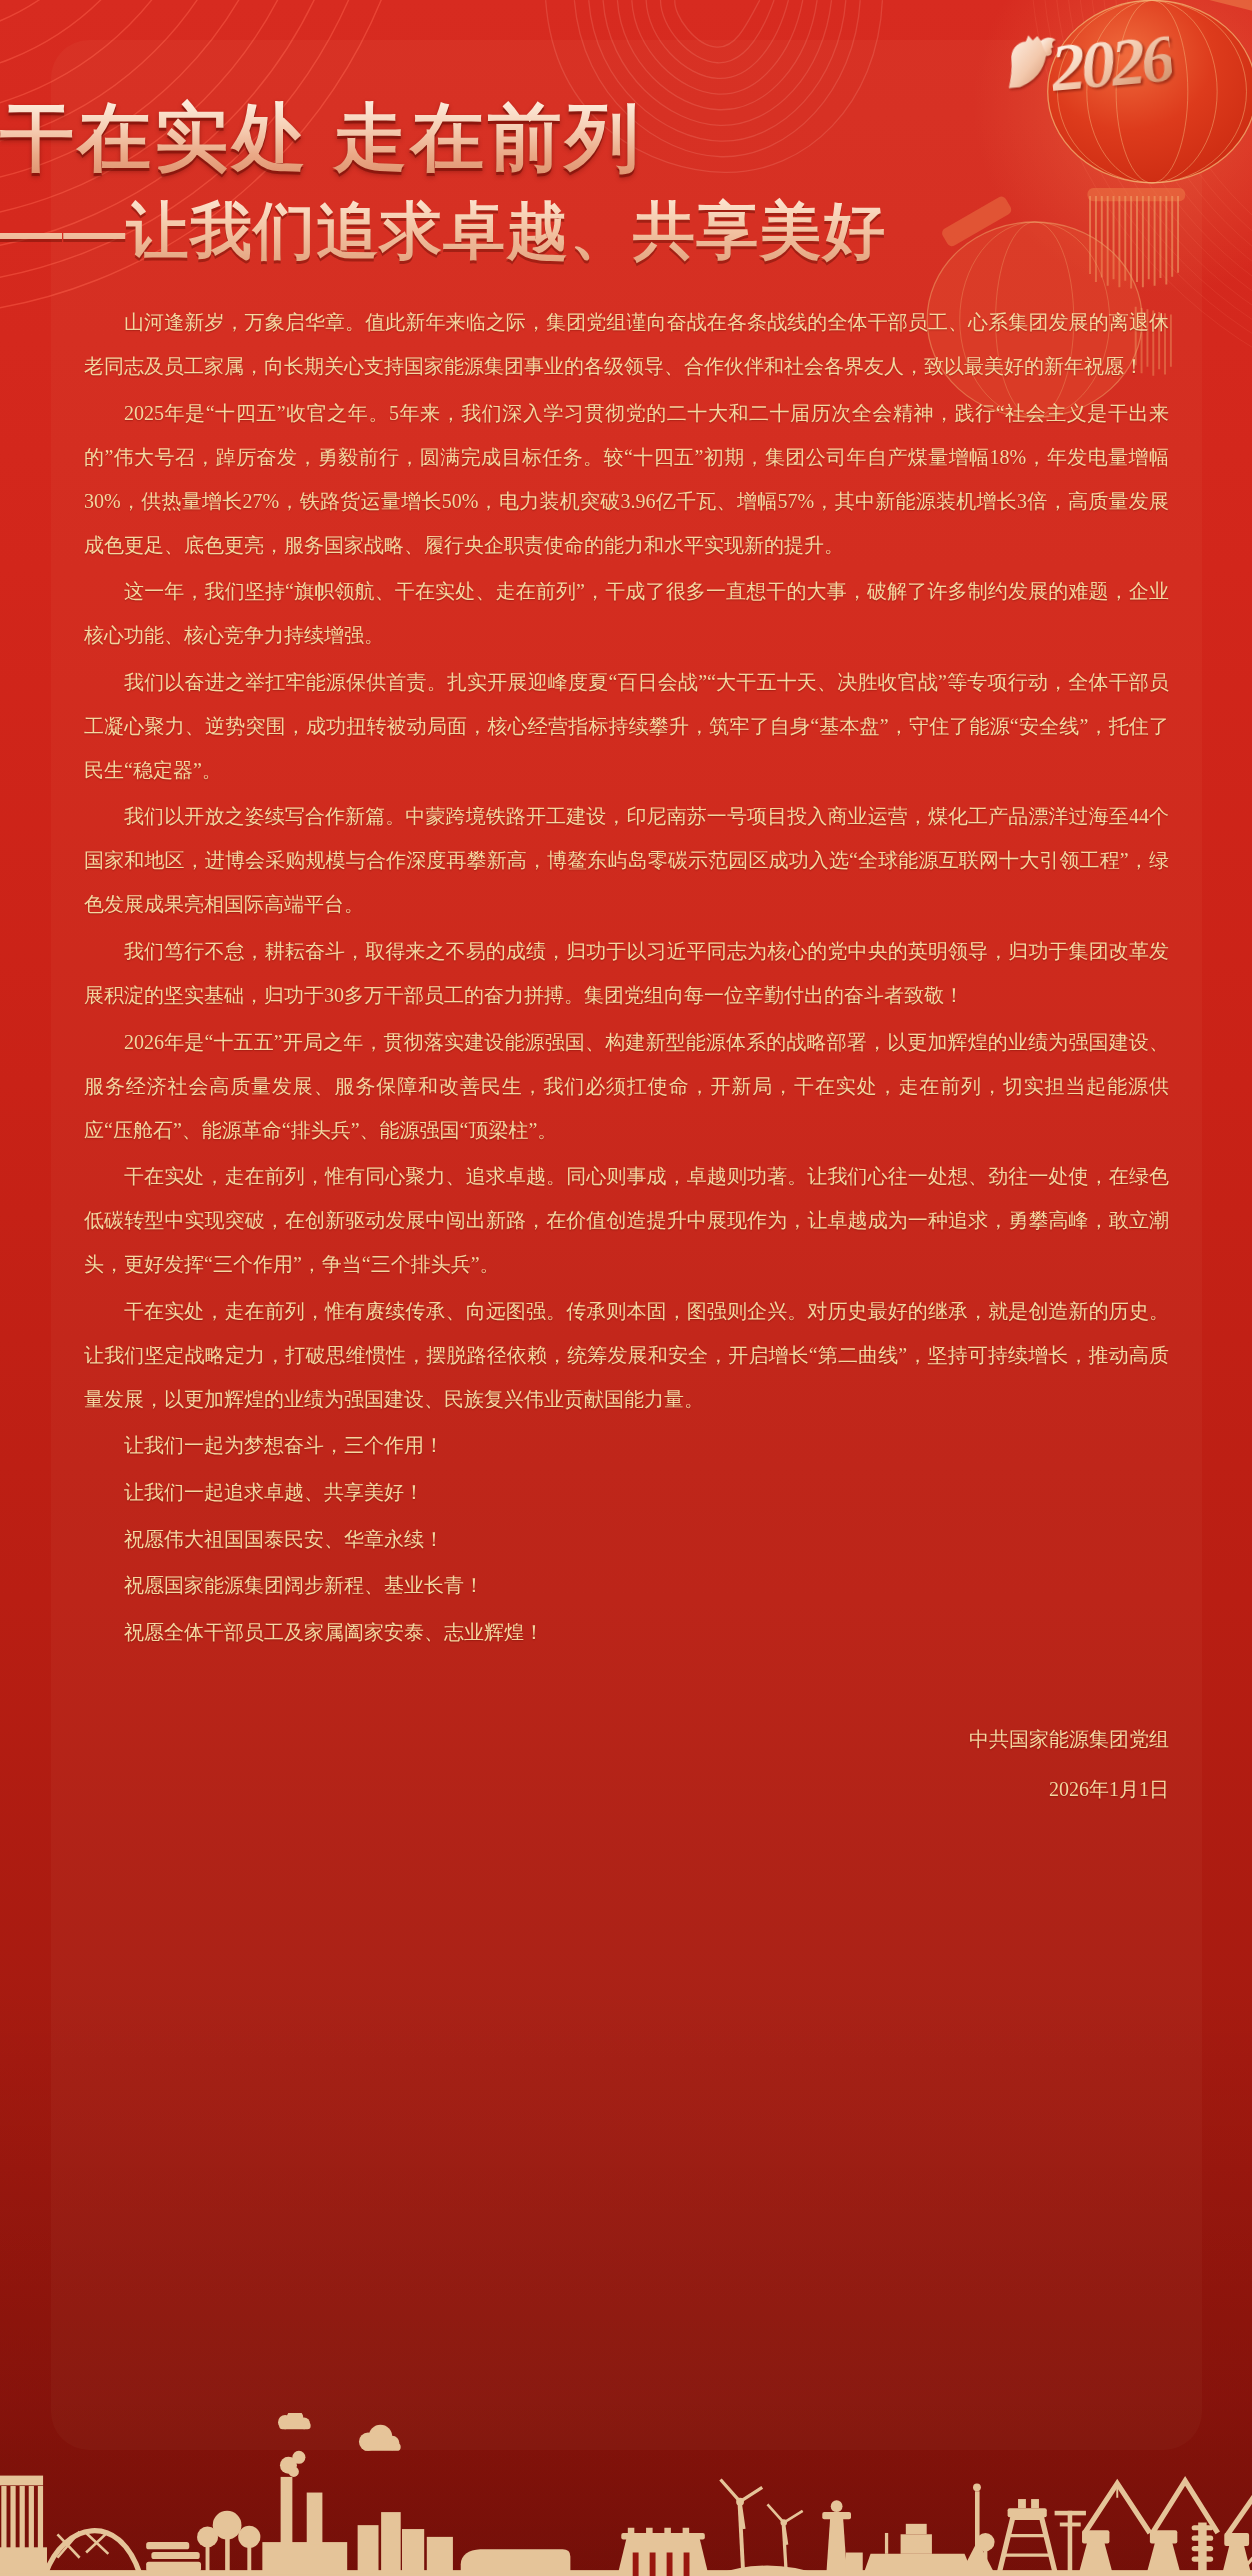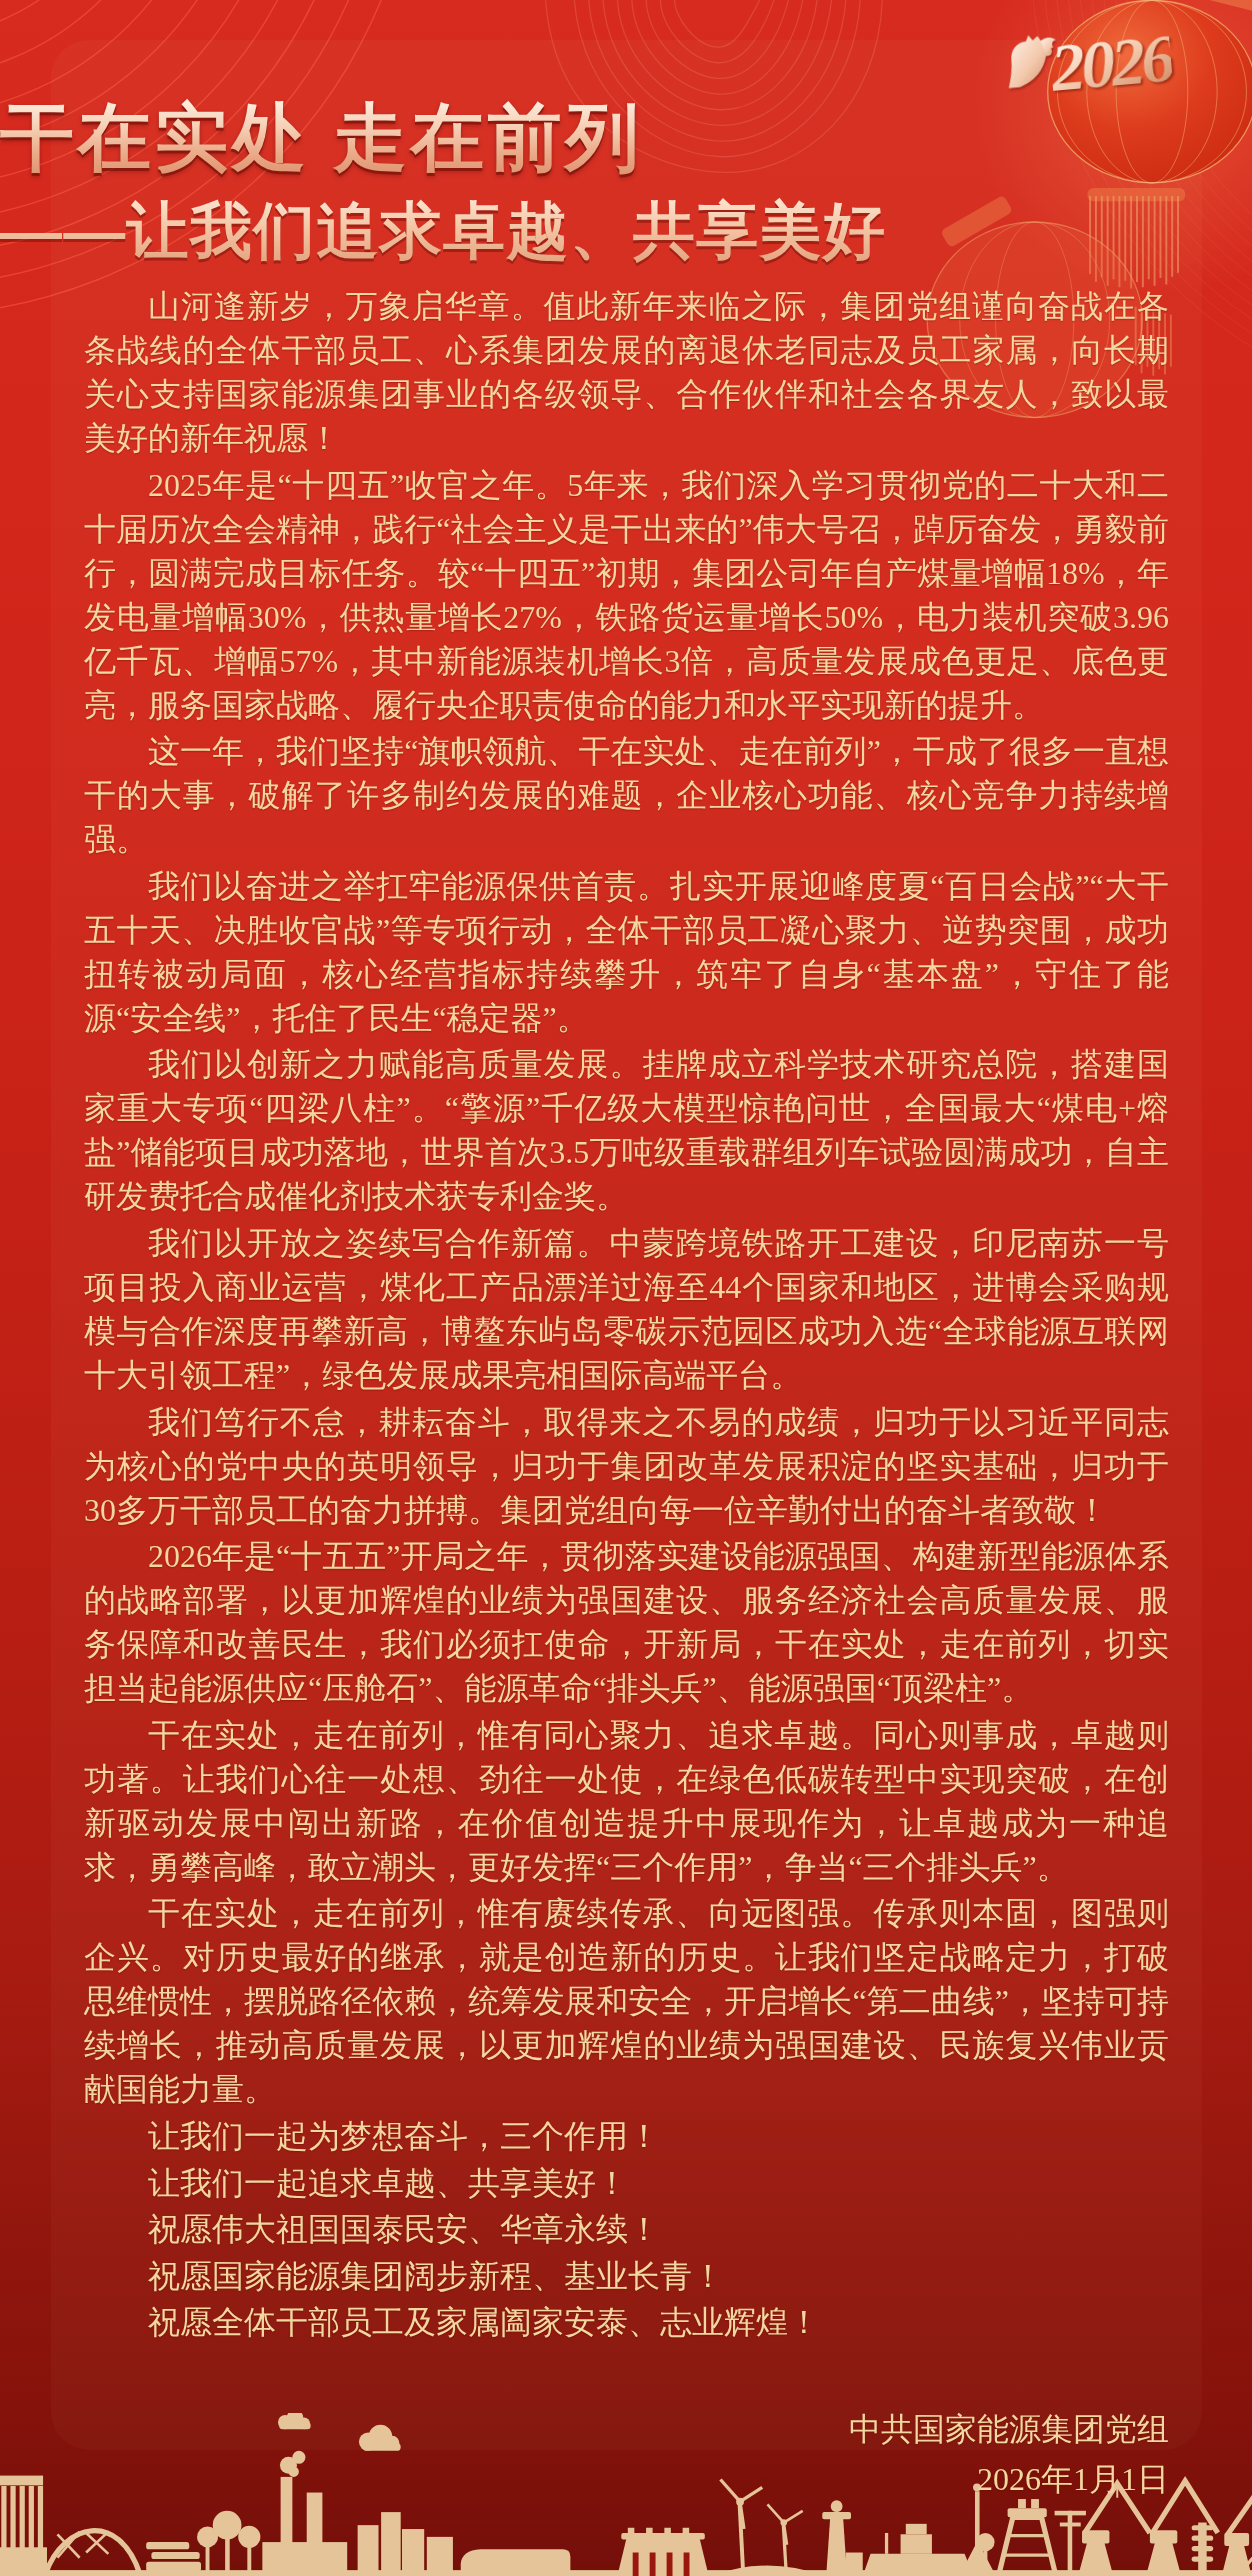--- a/index.html
+++ b/index.html
@@ -34,22 +34,22 @@
   .year-badge{position:absolute;top:29px;right:38px;width:215px;text-align:left;
     transform:rotate(-5deg);z-index:5;display:flex;align-items:center;}
   .year-text{font-family:"Liberation Serif","DejaVu Serif",serif;font-style:italic;font-weight:900;
     font-size:68px;letter-spacing:-3.9px;line-height:1;
     background:linear-gradient(155deg,#fff4ea 10%,#f3c9ad 50%,#cf8a64 95%);
     -webkit-background-clip:text;background-clip:text;color:transparent;
     filter:drop-shadow(2px 2.6px 1.3px rgba(110,18,6,.55));}
   .horse-icon{width:60px;height:60px;margin-right:-9px;margin-top:-17px;
     filter:drop-shadow(1.3px 2px 1.3px rgba(110,18,6,.5));}
   
-  .letter{position:absolute;left:84px;right:84px;top:284px;z-index:4;
-    font-size:32px;line-height:44px;text-align:justify;color:var(--text-gold);
+  .letter{position:absolute;left:84px;right:84px;top:300px;z-index:4;
+    font-size:20px;line-height:44px;text-align:justify;color:var(--text-gold);
     text-shadow:0 1.3px 1.3px rgba(100,12,5,.38);}
   .letter p{margin:0 0 2.6px;text-indent:2em;}
   .signoff{margin-top:60px;text-align:right;line-height:50px;}
   .signoff div{margin:0;}
   
   .skyline{left:0;bottom:0;width:1253px;height:163px;z-index:6;}
   .bottom-shade{position:absolute;left:0;right:0;bottom:0;height:587px;z-index:2;
     background:linear-gradient(180deg,rgba(60,0,0,0) 0%,rgba(70,2,0,.18) 70%,rgba(60,2,0,.3) 100%);}
 </style>
 </head>
@@ -160,21 +160,20 @@
   <header class="header">
     <h1 class="main-title">干在实处 走在前列</h1>
     <div class="sub-title">——让我们追求卓越、共享美好</div>
   </header>
 
   <main class="letter">
     <p>山河逢新岁，万象启华章。值此新年来临之际，集团党组谨向奋战在各条战线的全体干部员工、心系集团发展的离退休老同志及员工家属，向长期关心支持国家能源集团事业的各级领导、合作伙伴和社会各界友人，致以最美好的新年祝愿！</p>
     <p>2025年是“十四五”收官之年。5年来，我们深入学习贯彻党的二十大和二十届历次全会精神，践行“社会主义是干出来的”伟大号召，踔厉奋发，勇毅前行，圆满完成目标任务。较“十四五”初期，集团公司年自产煤量增幅18%，年发电量增幅30%，供热量增长27%，铁路货运量增长50%，电力装机突破3.96亿千瓦、增幅57%，其中新能源装机增长3倍，高质量发展成色更足、底色更亮，服务国家战略、履行央企职责使命的能力和水平实现新的提升。</p>
     <p>这一年，我们坚持“旗帜领航、干在实处、走在前列”，干成了很多一直想干的大事，破解了许多制约发展的难题，企业核心功能、核心竞争力持续增强。</p>
     <p>我们以奋进之举扛牢能源保供首责。扎实开展迎峰度夏“百日会战”“大干五十天、决胜收官战”等专项行动，全体干部员工凝心聚力、逆势突围，成功扭转被动局面，核心经营指标持续攀升，筑牢了自身“基本盘”，守住了能源“安全线”，托住了民生“稳定器”。</p>
-    <p>我们以创新之力赋能高质量发展。挂牌成立科学技术研究总院，搭建国家重大专项“四梁八柱”。“擎源”千亿级大模型惊艳问世，全国最大“煤电+熔盐”储能项目成功落地，世界首次3.5万吨级重载群组列车试验圆满成功，自主研发费托合成催化剂技术获专利金奖。</p>
     <p>我们以开放之姿续写合作新篇。中蒙跨境铁路开工建设，印尼南苏一号项目投入商业运营，煤化工产品漂洋过海至44个国家和地区，进博会采购规模与合作深度再攀新高，博鳌东屿岛零碳示范园区成功入选“全球能源互联网十大引领工程”，绿色发展成果亮相国际高端平台。</p>
     <p>我们笃行不怠，耕耘奋斗，取得来之不易的成绩，归功于以习近平同志为核心的党中央的英明领导，归功于集团改革发展积淀的坚实基础，归功于30多万干部员工的奋力拼搏。集团党组向每一位辛勤付出的奋斗者致敬！</p>
     <p>2026年是“十五五”开局之年，贯彻落实建设能源强国、构建新型能源体系的战略部署，以更加辉煌的业绩为强国建设、服务经济社会高质量发展、服务保障和改善民生，我们必须扛使命，开新局，干在实处，走在前列，切实担当起能源供应“压舱石”、能源革命“排头兵”、能源强国“顶梁柱”。</p>
     <p>干在实处，走在前列，惟有同心聚力、追求卓越。同心则事成，卓越则功著。让我们心往一处想、劲往一处使，在绿色低碳转型中实现突破，在创新驱动发展中闯出新路，在价值创造提升中展现作为，让卓越成为一种追求，勇攀高峰，敢立潮头，更好发挥“三个作用”，争当“三个排头兵”。</p>
     <p>干在实处，走在前列，惟有赓续传承、向远图强。传承则本固，图强则企兴。对历史最好的继承，就是创造新的历史。让我们坚定战略定力，打破思维惯性，摆脱路径依赖，统筹发展和安全，开启增长“第二曲线”，坚持可持续增长，推动高质量发展，以更加辉煌的业绩为强国建设、民族复兴伟业贡献国能力量。</p>
     <p>让我们一起为梦想奋斗，三个作用！</p>
     <p>让我们一起追求卓越、共享美好！</p>
     <p>祝愿伟大祖国国泰民安、华章永续！</p>
     <p>祝愿国家能源集团阔步新程、基业长青！</p>
     <p>祝愿全体干部员工及家属阖家安泰、志业辉煌！</p>

